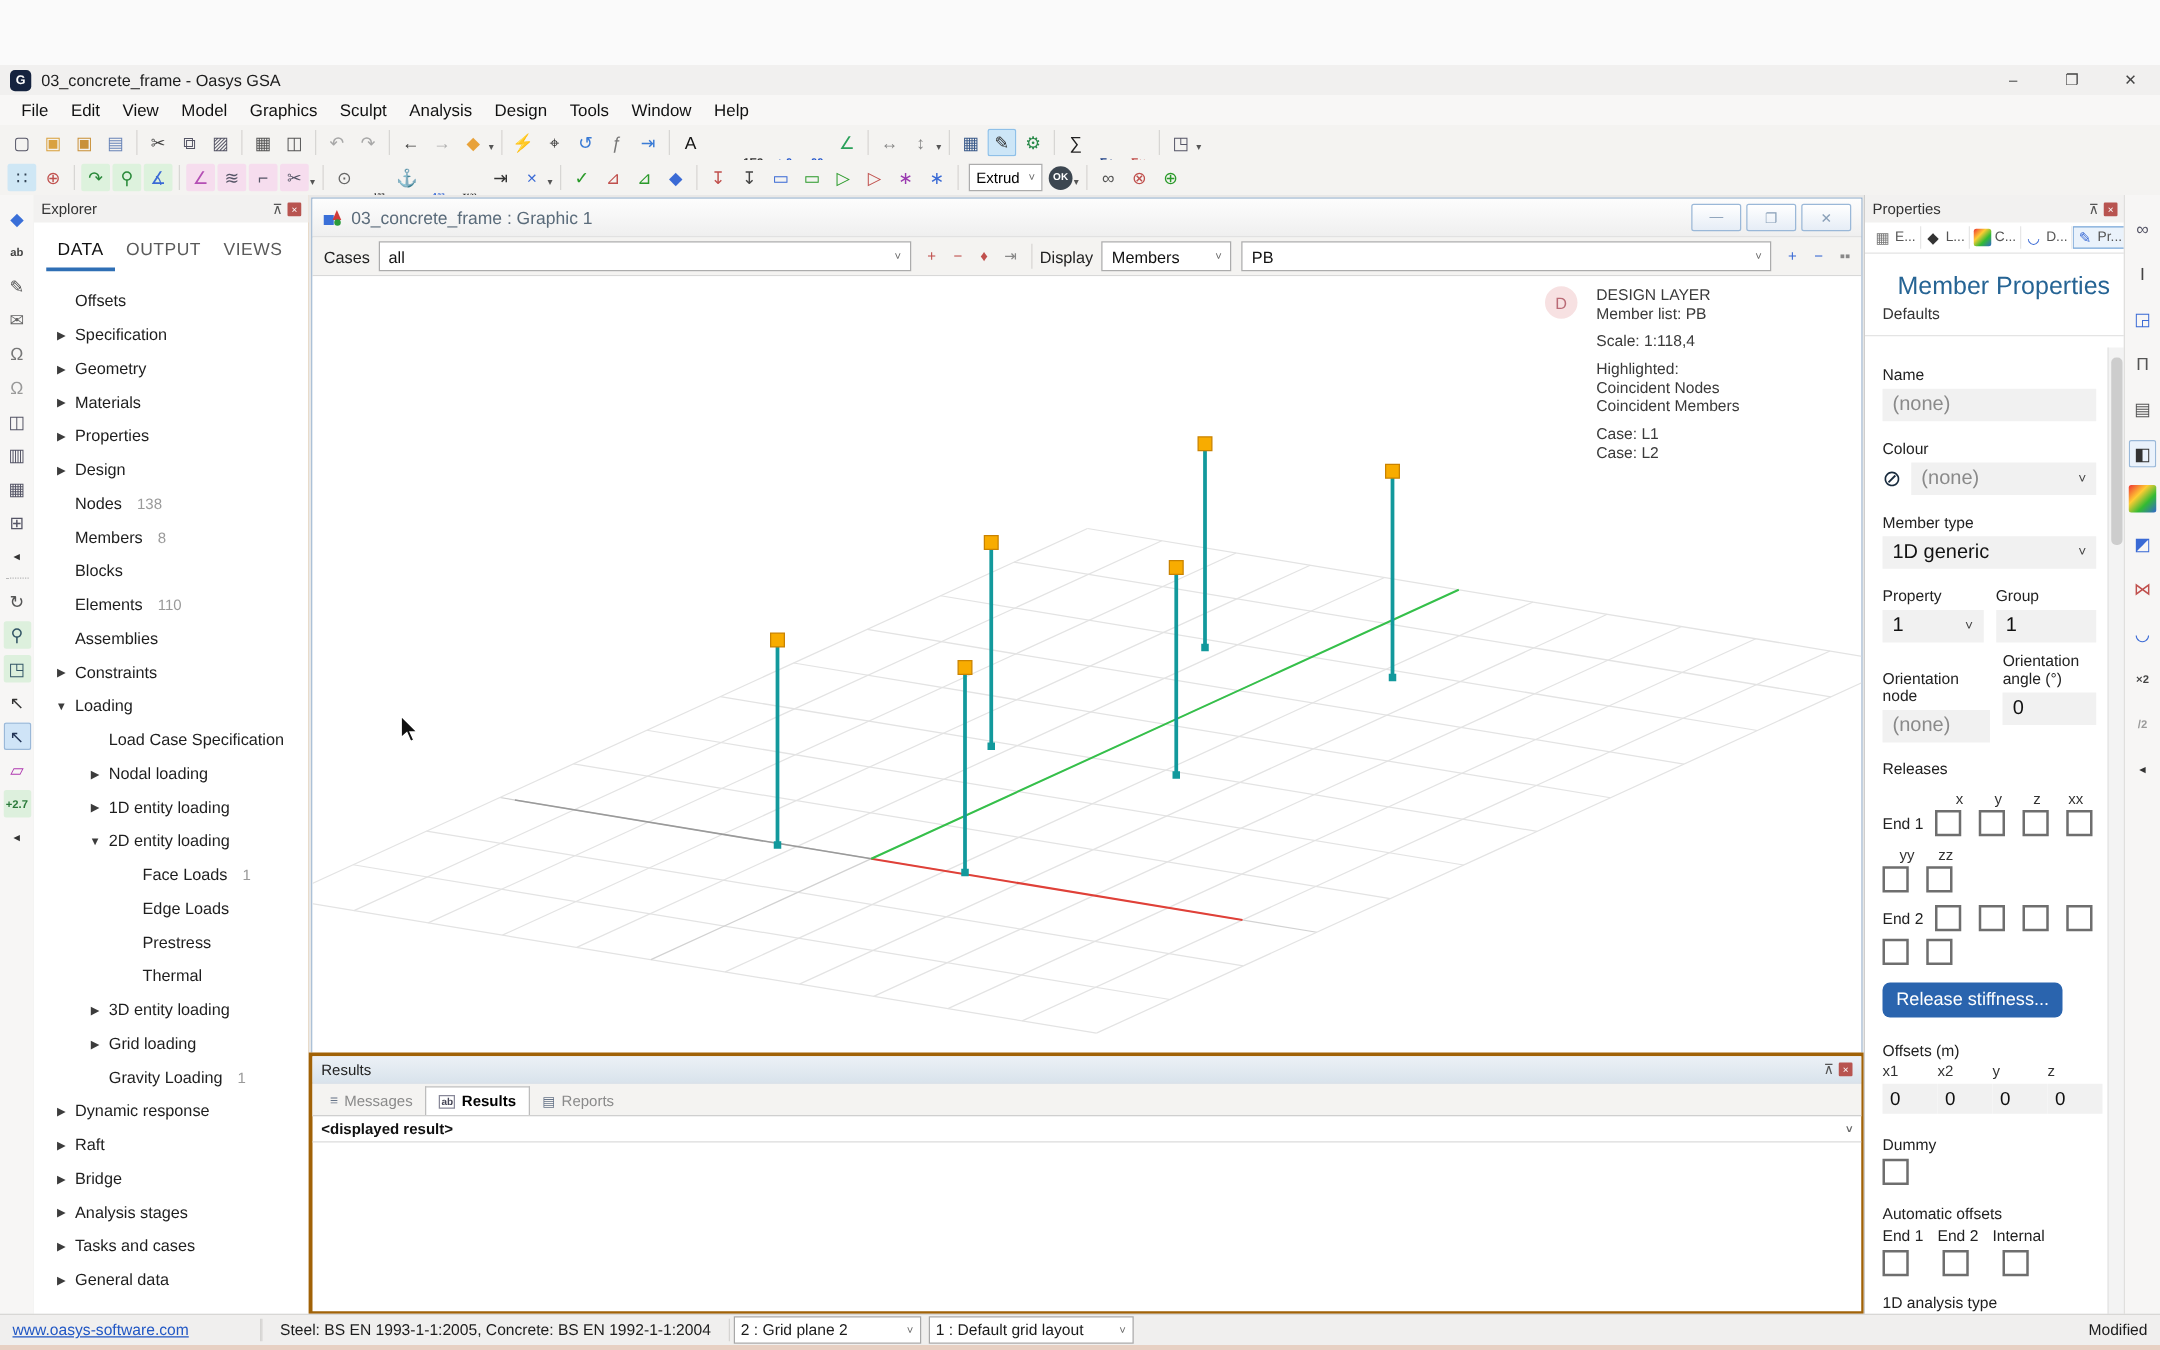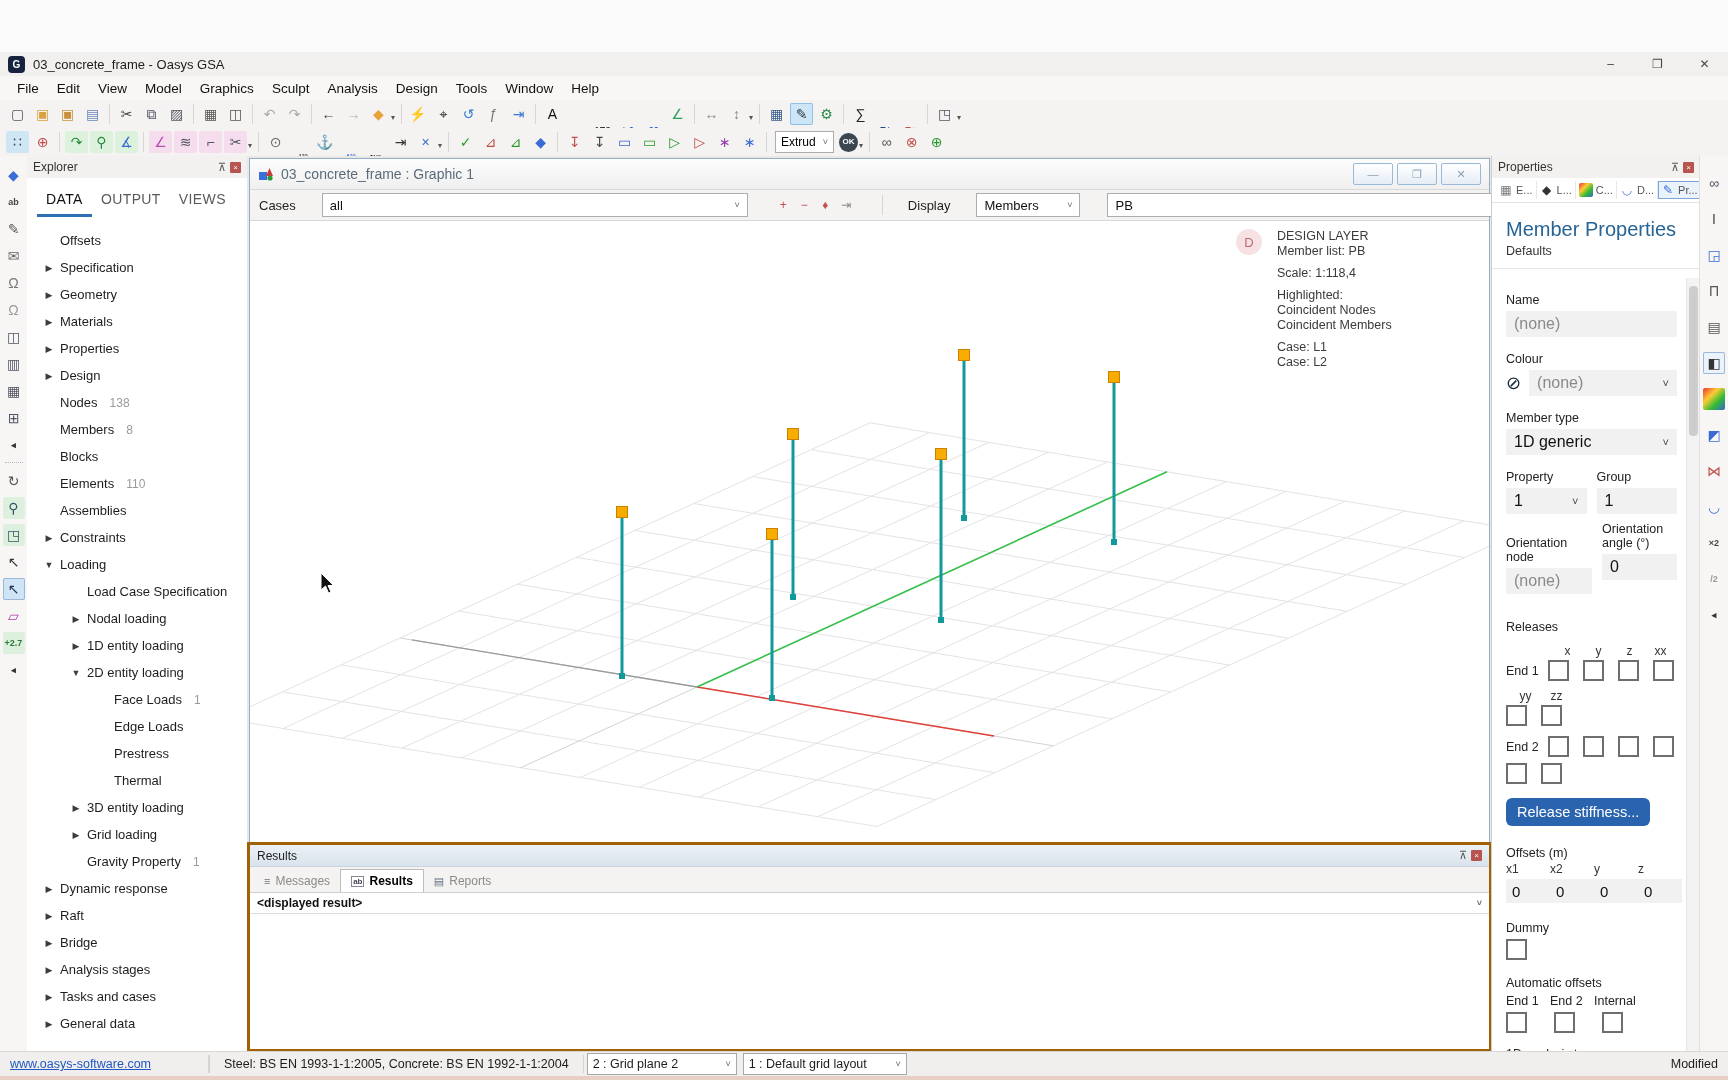--- a/index.html
+++ b/index.html
@@ -61,21 +61,21 @@
   
   .center{position:absolute;left:247px;top:156px;right:236px;bottom:232px;background:#e9e8e7;}
   .child{position:absolute;left:2px;top:2px;right:2px;bottom:0;border:1px solid #93aecb;background:#fff;
          display:flex;flex-direction:column;}
   .child-title{height:30px;background:linear-gradient(#fdfdfd,#efefef);display:flex;align-items:center;
                padding:0 8px;border-bottom:1px solid #d9d9d9;font-size:14px;color:#5a6b7a;}
   .cwbtns{margin-left:auto;display:flex;}
   .cwbtn{width:38px;height:20px;border:1px solid #9ab8d8;background:linear-gradient(#ffffff,#e6edf6);color:#8aa0b8;
          font-size:11px;display:flex;align-items:center;justify-content:center;margin-left:4px;border-radius:2px;}
   .casesbar{height:30px;background:#f4f3f1;border-bottom:1px solid #d8d8d8;display:flex;align-items:center;
-            padding:0 9px;font-size:13px;color:#222;gap:19px;}
+            padding:0 9px;font-size:13px;color:#222;}
   .combo{background:#fff;border:1px solid #acacac;height:22px;display:flex;align-items:center;padding:0 7px;
          font-size:13px;color:#111;flex:0 0 auto;}
   .minibtn{width:21px;text-align:center;font-size:12px;flex:0 0 auto;}
   .vdiv{width:1px;height:20px;background:#d7d6d4;margin:0 6px;flex:0 0 auto;}
   .canvas{flex:1;position:relative;background:#fff;overflow:hidden;}
   #scene{position:absolute;left:0;top:0;}
   .legend{position:absolute;left:986px;top:8px;display:flex;}
   .legend-badge{width:26px;height:26px;border-radius:50%;background:#f7e1e2;color:#ba6b76;font-size:13px;
                 display:flex;align-items:center;justify-content:center;flex:0 0 auto;}
   .legend-text{margin-left:15px;font-size:12.5px;color:#3a3a3a;line-height:15px;}
@@ -93,21 +93,21 @@
                 font-size:12px;font-weight:bold;color:#111;}
   .result-combo .chev{margin-left:auto;}
   .result-msg{padding:9px 0 0 40px;font-size:13px;color:#1c1c1c;}
   
   .props{position:absolute;right:28px;top:156px;width:208px;bottom:28px;background:#fff;border-left:1px solid #cfcecd;overflow:hidden;}
   .props-tabs{display:flex;align-items:center;padding:3px 2px 3px 4px;border-bottom:1px solid #e3e3e3;}
   .ptab{display:flex;align-items:center;font-size:11px;color:#555;padding:2px 3px;gap:3px;border-right:1px solid #e7e7e7;}
   .ptab.active{background:#eaf2fb;box-shadow:inset 0 0 0 1px #7aa7d8;border-right:none;}
   .picon{width:14px;height:14px;font-size:12px;line-height:14px;text-align:center;flex:0 0 auto;}
   .picon.grad{background:linear-gradient(135deg,#e33 0%,#fc3 35%,#3b3 65%,#36c 100%);color:transparent;border-radius:2px;}
-  .props-heading{color:#266494;font-size:20px;padding:15px 0 3px 14px;}
+  .props-heading{color:#266494;font-size:20px;padding:15px 0 3px 14px;text-align:center;}
   .props-sub{font-size:12.5px;color:#333;padding:0 0 10px 14px;border-bottom:1px solid #e4e4e4;}
   .props-form{position:absolute;top:122px;bottom:0;left:0;right:13px;padding:0 10px 0 14px;overflow:hidden;}
   .flabel{font-size:12.5px;color:#222;margin:15px 0 4px;}
   .finput{height:26px;background:#f1f1f1;display:flex;align-items:center;padding:0 8px;font-size:16px;color:#111;}
   .finput.muted{color:#8a8a8a;}
   .fcombo .cv{flex:1;}
   .fchev{color:#444;font-size:11px;margin-left:4px;}
   .frow{display:flex;gap:10px;}
   .fcol{flex:1;min-width:0;}
   .colour-row{display:flex;align-items:center;gap:8px;}
@@ -396,21 +396,21 @@
       <div class="tree-row" style="padding-left: 41px;">
         <span class="tree-arrow">▶</span>
         <span class="tree-label">3D entity loading</span>
       </div>
       <div class="tree-row" style="padding-left: 41px;">
         <span class="tree-arrow">▶</span>
         <span class="tree-label">Grid loading</span>
       </div>
       <div class="tree-row" style="padding-left: 41px;">
         <span class="tree-arrow"></span>
-        <span class="tree-label">Gravity Property</span>
+        <span class="tree-label">Gravity Loading</span>
         <span class="tree-count">1</span>
       </div>
       <div class="tree-row" style="padding-left: 14px;">
         <span class="tree-arrow">▶</span>
         <span class="tree-label">Dynamic response</span>
       </div>
       <div class="tree-row" style="padding-left: 14px;">
         <span class="tree-arrow">▶</span>
         <span class="tree-label">Raft</span>
       </div>
@@ -649,21 +649,21 @@
       <div class="fcol" style="flex:1.15">
         <div class="flabel" style="margin-top:22px">Orientation node</div>
         <div class="finput muted">(none)</div>
       </div>
       <div class="fcol">
         <div class="flabel" style="margin-top:8px">Orientation angle (°)</div>
         <div class="finput">0</div>
       </div>
     </div>
 
-    <div class="flabel" style="margin-top:26px">Releases</div>
+    <div class="flabel" style="margin-top:14px">Releases</div>
     <div class="rel-cols" id="relcols">
         <span>x</span>
         <span>y</span>
         <span>z</span>
         <span>xx</span>
       </div>
     <div class="rel-row">
       <span class="rel-end">End 1</span>
       <span id="end1boxes" style="display:flex">
           <span class="cbox"></span>

